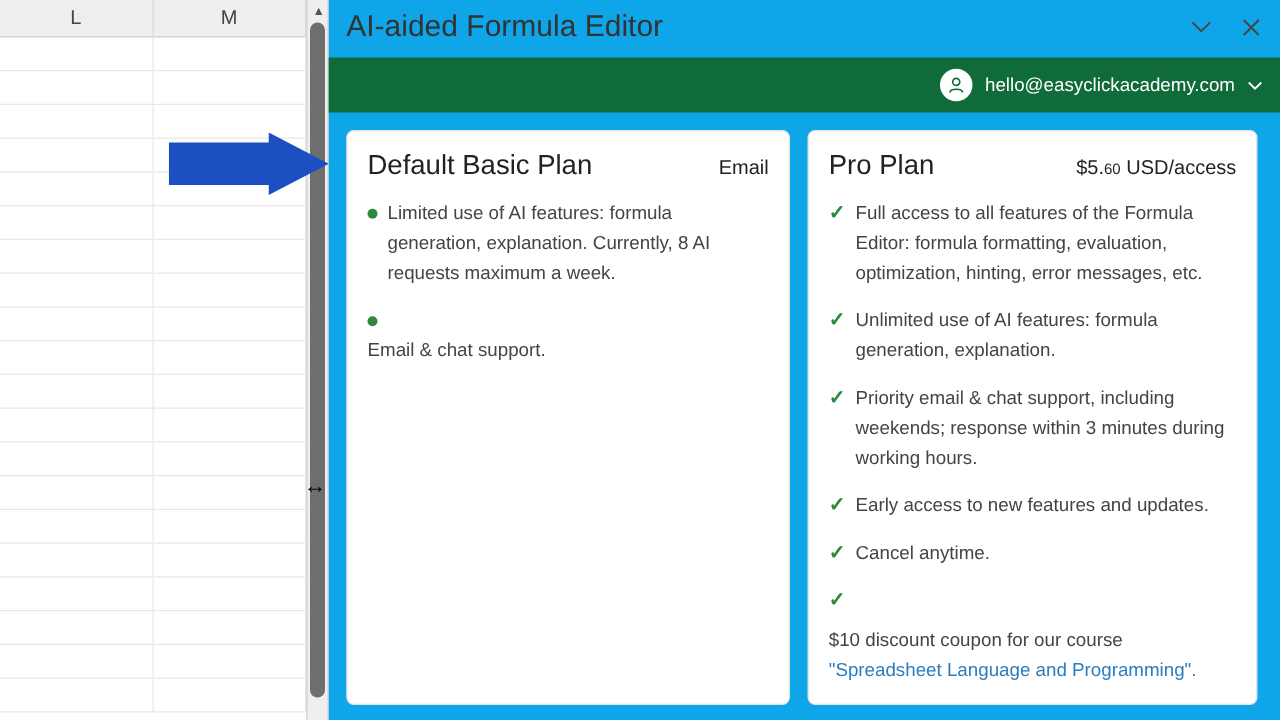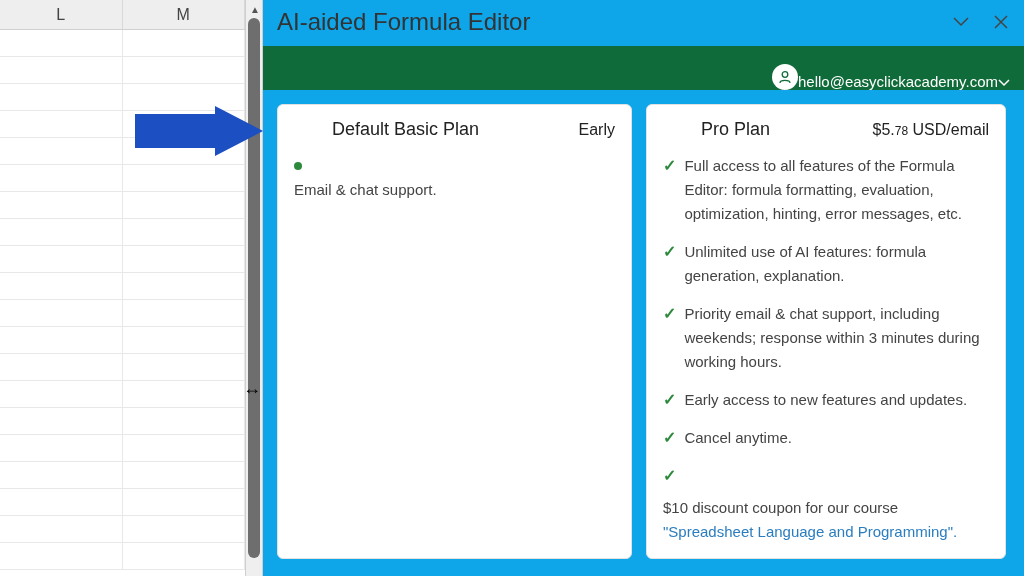--- a/index.html
+++ b/index.html
@@ -119,24 +119,25 @@
       width: 18px;
       height: 18px;
       display: flex;
       align-items: center;
       justify-content: center;
     }
     .green-bar {
       background: #0f6b39;
       height: 44px;
       display: flex;
-      align-items: flex-end;
+      align-items: center;
       justify-content: flex-end;
       padding: 0 14px;
       color: #fff;
+      gap: 10px;
     }
     .avatar-circle {
       width: 26px;
       height: 26px;
       background: #fff;
       border-radius: 50%;
       display: flex;
       align-items: center;
       justify-content: center;
       color: #0f6b39;
@@ -160,24 +161,23 @@
     }
     .plan-card.basic { width: 355px; }
     .plan-card.pro { width: 360px; }
     .plan-head {
       display: flex;
       justify-content: space-between;
       align-items: baseline;
       margin-bottom: 14px;
     }
     .plan-name {
-      font-size: 18px;
+      font-size: 22px;
       color: #222;
       font-weight: 400;
-      margin-left: 38px;
     }
     .plan-price {
       font-size: 16px;
       color: #222;
     }
     .plan-price .cents {
       font-size: 12px;
     }
     .feat {
       margin-bottom: 14px;
@@ -344,32 +344,36 @@
           <path d="M1 1 L6 6 L11 1" stroke="#fff" stroke-width="1.5" fill="none"></path>
         </svg>
     </span>
   </div>
 
   <div class="plans">
 
     <div class="plan-card basic">
       <div class="plan-head">
         <div class="plan-name">Default Basic Plan</div>
-        <div class="plan-price">Early</div>
+        <div class="plan-price">Email</div>
+      </div>
+      <div class="feat">
+        <span class="bullet-dot"></span>
+        <span class="feat-text">Limited use of AI features: formula generation, explanation. Currently, 8 AI requests maximum a week.</span>
       </div>
       <div class="feat">
         <span class="bullet-dot"></span>
         <span class="feat-text">Email &amp; chat support.</span>
       </div>
     </div>
 
     <div class="plan-card pro">
       <div class="plan-head">
         <div class="plan-name">Pro Plan</div>
-        <div class="plan-price"><span>$5.</span><span class="cents">78</span><span> USD/email</span></div>
+        <div class="plan-price"><span>$5.</span><span class="cents">60</span><span> USD/access</span></div>
       </div>
       <div class="feat">
         <span class="check">✓</span>
         <span class="feat-text">Full access to all features of the Formula Editor: formula formatting, evaluation, optimization, hinting, error messages, etc.</span>
       </div>
       <div class="feat">
         <span class="check">✓</span>
         <span class="feat-text">Unlimited use of AI features: formula generation, explanation.</span>
       </div>
       <div class="feat">

